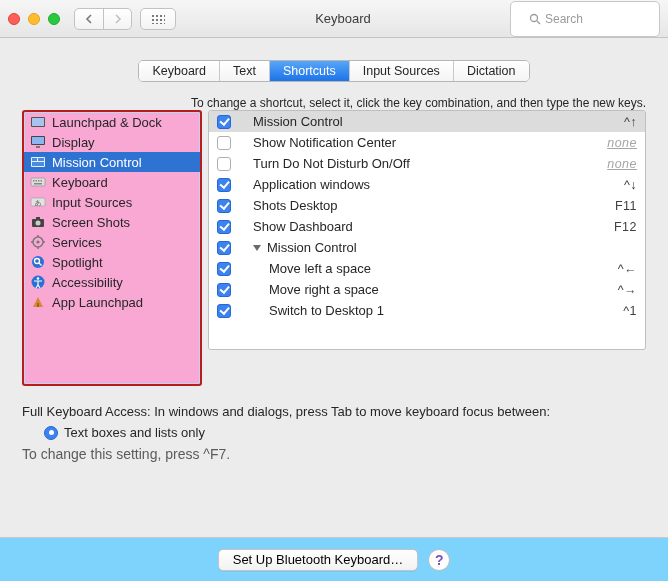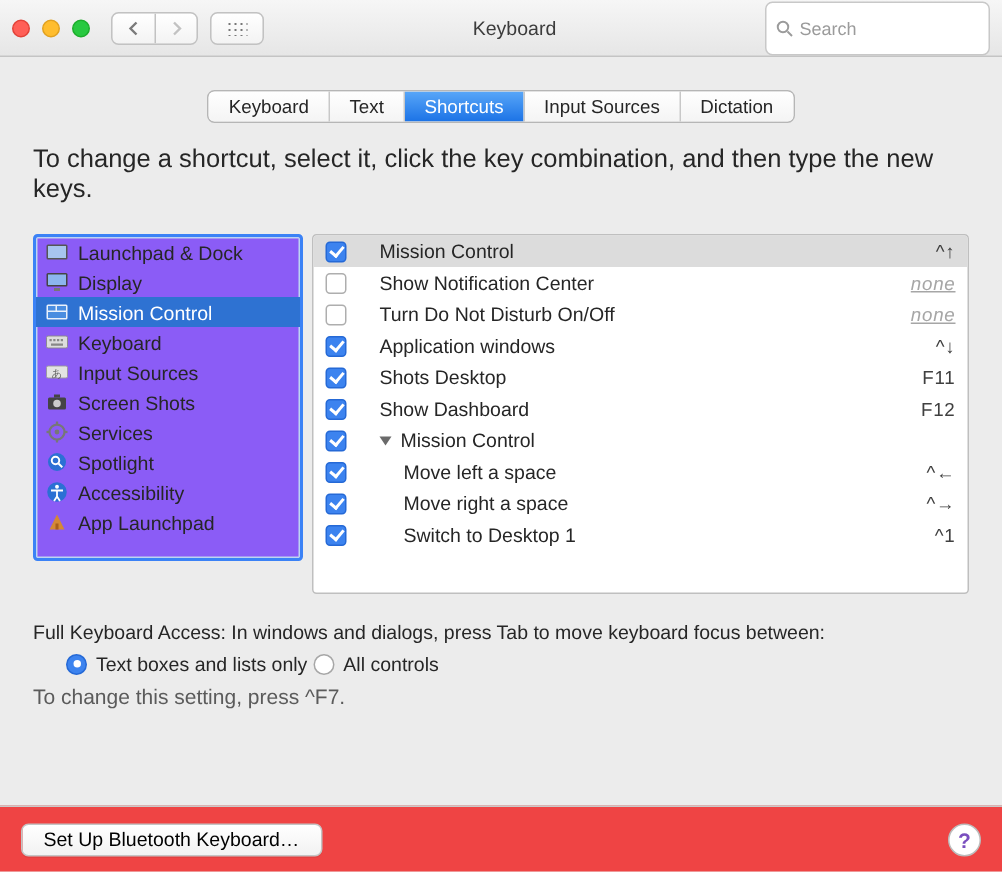--- a/index.html
+++ b/index.html
@@ -48,21 +48,21 @@
     width: 14px; height: 10px;
     background-image:
       radial-gradient(#777 1px, transparent 1px);
     background-size: 4px 4px;
   }
   .title { flex:1; text-align:center; font-size:13px; color:#3c3c3c; }
   .search {
     width: 150px; height: 36px;
     border:1px solid #c8c8c8; border-radius:5px;
     background:#fff;
-    display:flex; align-items:center; padding:0 6px; gap:4px;
+    display:flex; align-items:center; padding:0 18px; gap:4px;
     color:#9b9b9b;
   }
   .search svg { flex:none; }
   .search input {
     border:none; outline:none; background:transparent;
     font-size:12px; width:100%; color:#333;
   }
   .search input::placeholder { color:#9b9b9b; }
 
   
@@ -77,28 +77,28 @@
     color:#262626;
   }
   .segtabs button + button { border-left:1px solid #c8c8c8; }
   .segtabs button.active {
     background:linear-gradient(#58a6f8,#1c73e6);
     color:#fff;
   }
 
   
   .content { padding: 0 22px; }
-  .instruction { margin-bottom:20px; font-size:17px; }
+  .instruction { margin-bottom:0; font-size:12px;text-align:right; }
 
   .panels { display:flex; gap:6px; }
 
   .catlist {
-    width:180px; height:218px;
-    border:2px solid #3b82f6; border-radius:3px;
-    background:#8b5cf6; overflow:hidden;
+    width:180px; height:276px;
+    border:2px solid #b91c1c; border-radius:3px;
+    background:#f9a8d4; overflow:hidden;
     box-shadow: 0 0 0 1px #bcd4f2 inset;
   }
   .catlist .row {
     display:flex; align-items:center; gap:6px;
     height:20px; padding:0 6px; font-size:13px;
     white-space:nowrap;
   }
   .catlist .row.selected { background:#2e72d2; color:#fff; }
   .catlist .ic {
     width:16px; height:16px; flex:none;
@@ -141,39 +141,39 @@
 
   .restore-row { display:flex; justify-content:flex-end; margin-top:10px; }
   .macbtn {
     border:1px solid #c4c4c4; border-radius:5px;
     background:linear-gradient(#fff,#f2f2f2);
     font-size:13px; padding:2px 12px; height:22px;
     box-shadow: 0 1px 0 rgba(0,0,0,0.05);
   }
 
   .fka { margin-top:18px; font-size:13px; }
-  .radios { margin:6px 0 4px 22px; display:flex; flex-direction:row; gap:4px; }
+  .radios { margin:6px 0 4px 22px; display:flex; flex-direction:column; gap:4px; }
   .radio { display:flex; align-items:center; gap:6px; }
   .rcircle {
     width:14px; height:14px; border-radius:50%;
     border:1px solid #a7a7a7; background:#fff;
     display:flex; align-items:center; justify-content:center;
   }
   .rcircle.on { border-color:#2569d6; background:#3c83ef; }
   .rcircle.on::after {
     content:""; width:5px; height:5px; border-radius:50%;
     background:#fff;
   }
   .hint { font-size:14px; color:#5b5b5b; margin-top:6px; }
 
   .footer {
     position:absolute; bottom:0; left:0; right:0;
     border-top:1px solid #c9c9c9; height:44px;
-    background:#ef4444;
-    display:flex; align-items:center; justify-content:space-between;
+    background:#7dd3fc;
+    display:flex; align-items:center; justify-content:center;
     padding:0 14px; gap:10px;
   }
   .help {
     width:22px; height:22px; border-radius:50%;
     border:1px solid #bcbcbc; background:#fff;
     color:#7a4fbf; font-weight:bold; font-size:14px;
     display:flex; align-items:center; justify-content:center;
   }
 </style>
 </head>
@@ -394,24 +394,20 @@
   </div>
 
 
   <div class="fka">
     <div>Full Keyboard Access: In windows and dialogs, press Tab to move keyboard focus between:</div>
     <div class="radios">
       <label class="radio">
         <span class="rcircle on"></span>
         <span>Text boxes and lists only</span>
       </label>
-      <label class="radio">
-        <span class="rcircle"></span>
-        <span>All controls</span>
-      </label>
     </div>
     <div class="hint">To change this setting, press ^F7.</div>
   </div>
 </div>
 
 <div class="footer">
   <button class="macbtn" style="padding:2px 14px">Set Up Bluetooth Keyboard…</button>
   <div class="help">
     <span>?</span>
   </div>

